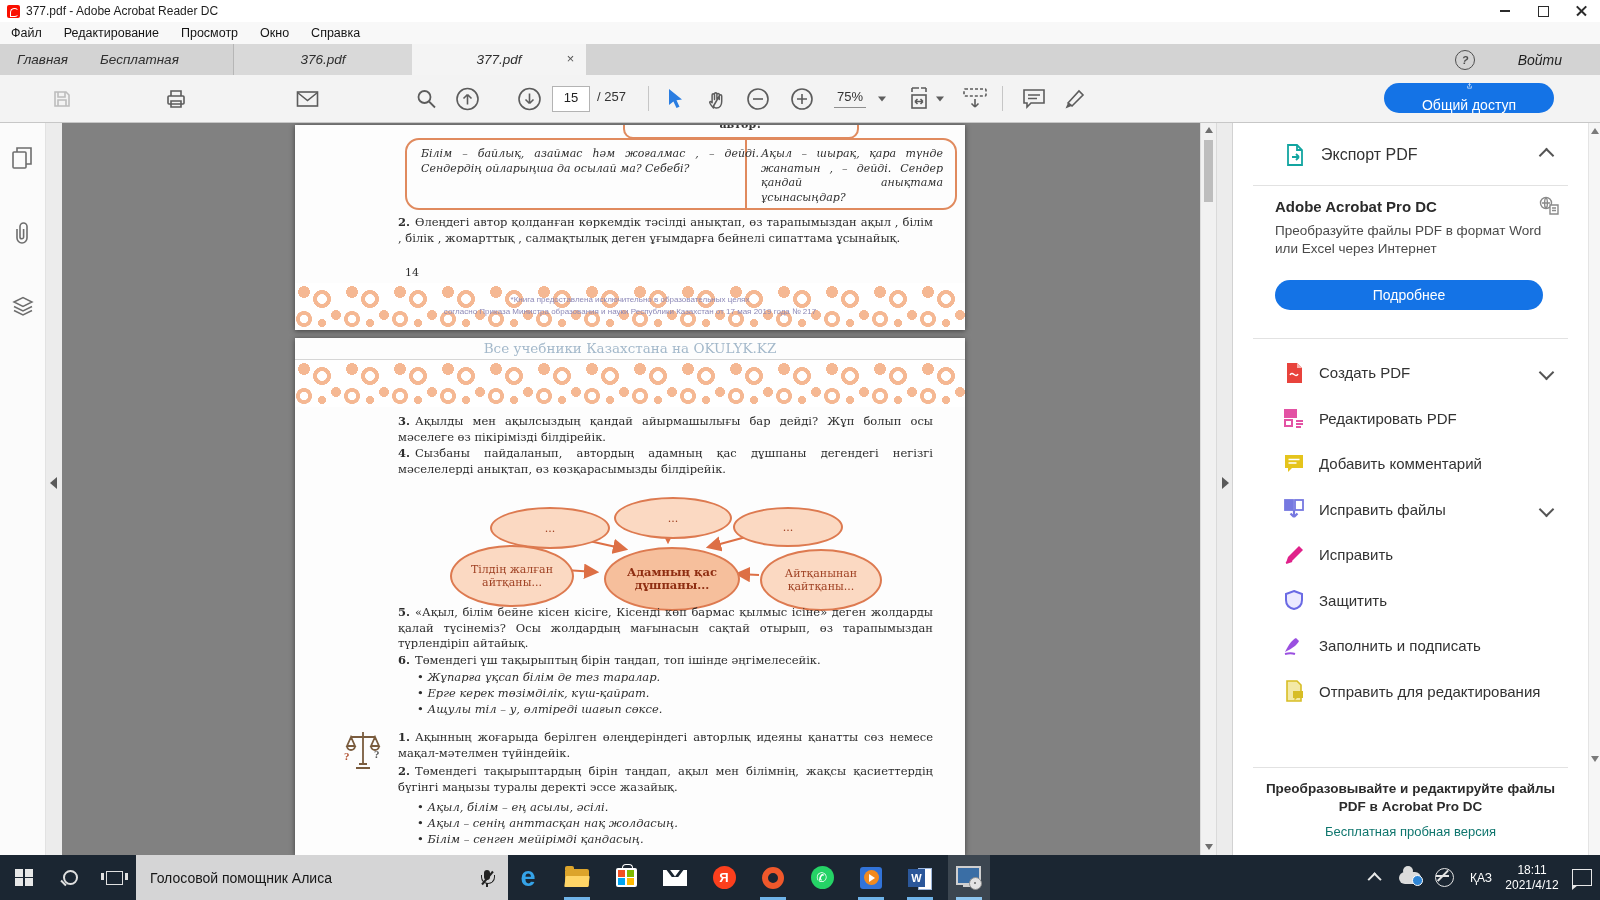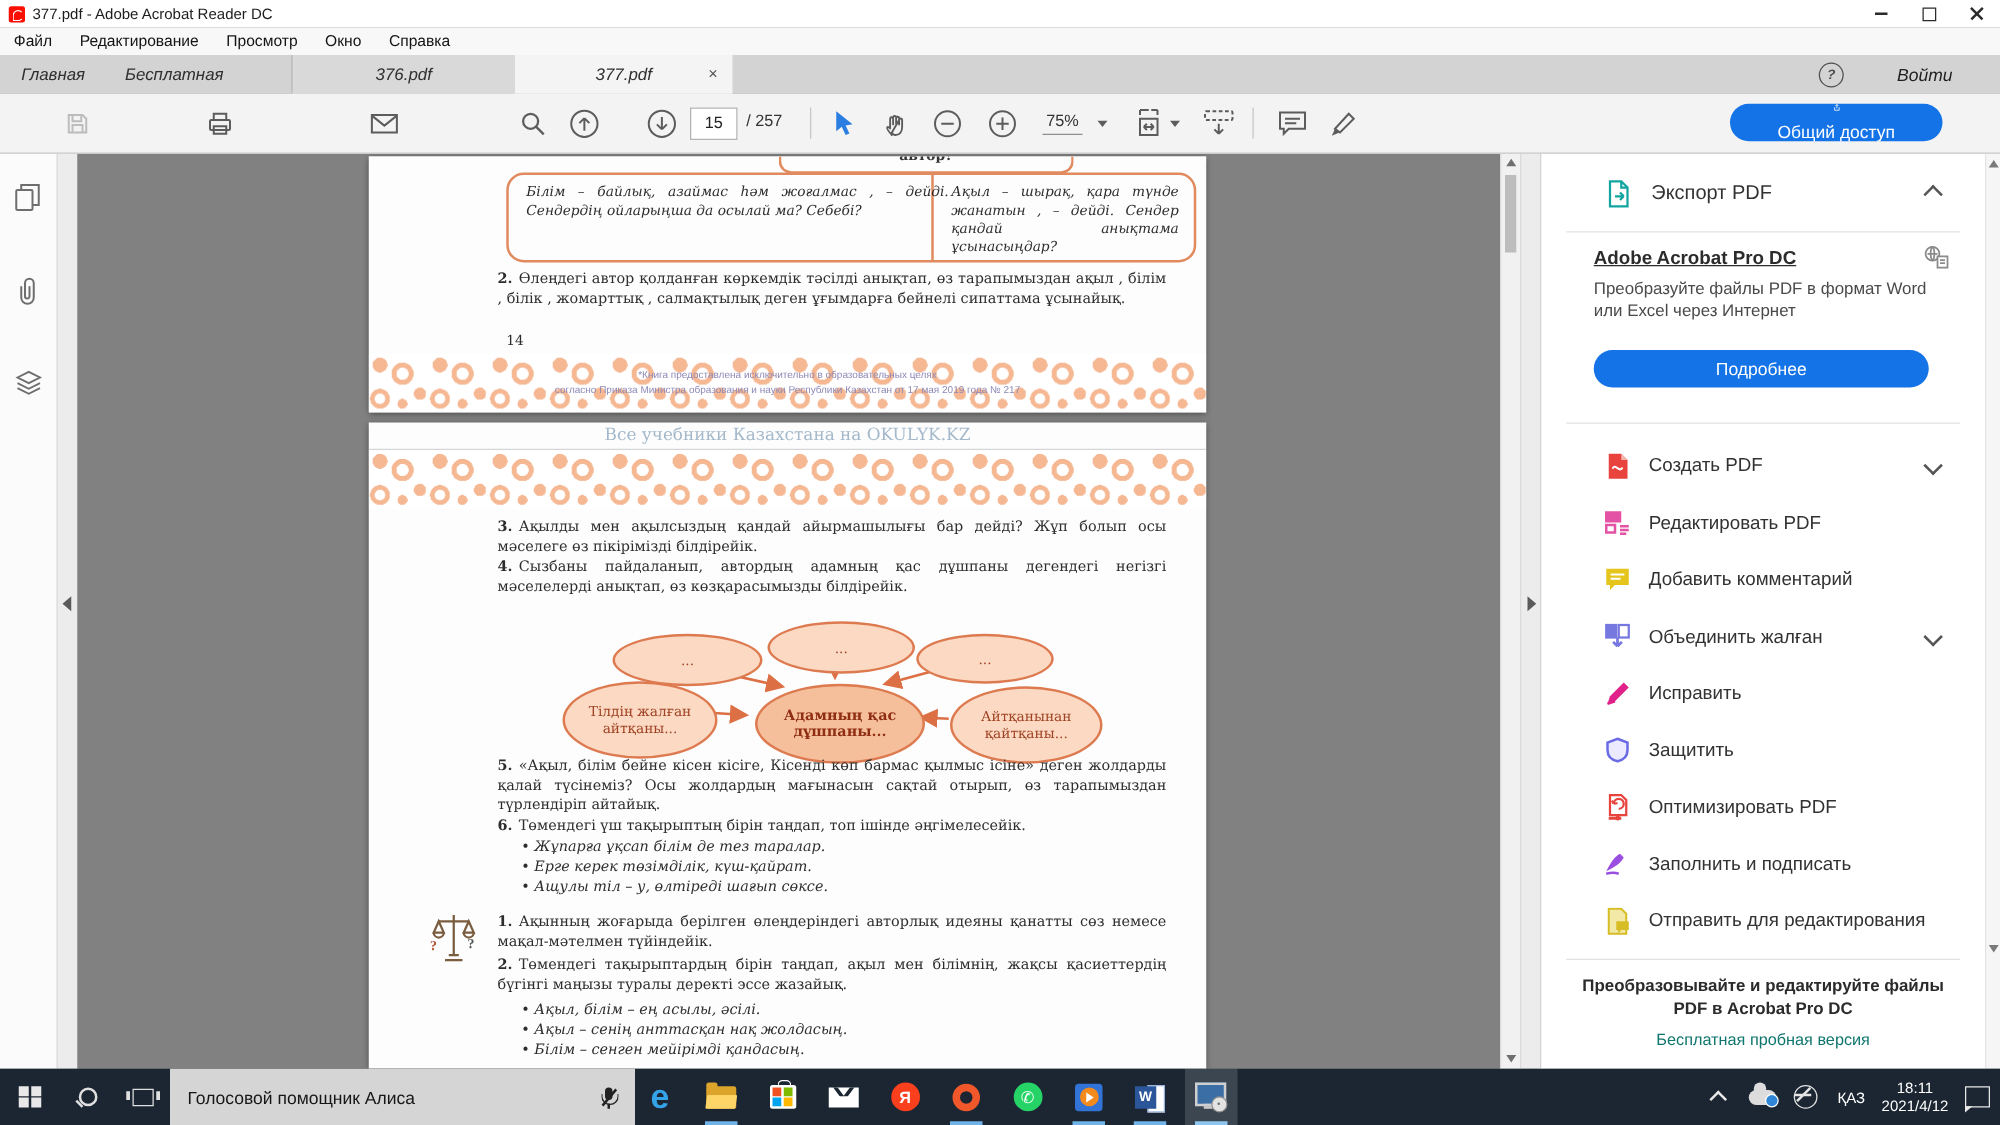--- a/index.html
+++ b/index.html
@@ -95,21 +95,21 @@
   .collapse-right{position:absolute;left:5px;top:355px;}
 
   
   .sidebar{position:absolute;left:1232px;right:12px;top:0;bottom:0;background:#ffffff;border-left:1px solid #d2d2d2;font-size:15px;color:#323232;}
   .sb-row{position:absolute;left:0;right:0;display:flex;align-items:center;}
   .sb-divider{position:absolute;left:20px;right:20px;height:1px;background:#e2e2e2;}
   .sb-label{margin-left:14px;}
   .chev{width:9px;height:9px;border-right:2px solid #555;border-bottom:2px solid #555;display:inline-block;}
   .chev-down{transform:rotate(45deg);} .chev-up{transform:rotate(225deg);}
   .sb-chev{position:absolute;right:36px;}
-  .promo-title{position:absolute;left:42px;top:76px;font-weight:bold;font-size:15px;color:#2b2b2b;text-decoration:underline;}
+  .promo-title{position:absolute;left:42px;top:76px;font-weight:bold;font-size:15px;color:#2b2b2b;}
   .promo-body{position:absolute;left:42px;top:100px;width:268px;font-size:13.5px;line-height:18px;color:#4a4a4a;}
   .promo-btn{position:absolute;left:42px;top:158px;width:268px;height:30px;background:#1473e6;border-radius:16px;color:#fff;display:flex;align-items:center;justify-content:center;font-size:14px;}
   .side-items{position:absolute;left:0;right:0;top:228px;}
   .side-item{height:45.5px;display:flex;align-items:center;padding-left:50px;position:relative;}
   .side-footer{position:absolute;left:18px;right:18px;top:658px;text-align:center;font-weight:bold;font-size:13.5px;line-height:18px;color:#2b2b2b;}
   .side-link{position:absolute;left:0;right:0;top:702px;text-align:center;font-size:13px;color:#0f766e;}
   .side-scroll{position:absolute;left:1588px;top:0;bottom:0;width:12px;background:#f6f6f6;border-left:1px solid #e4e4e4;}
   .ss-arrow{position:absolute;left:2px;width:0;height:0;border-left:4px solid transparent;border-right:4px solid transparent;}
   .ss-up{top:6px;border-bottom:6px solid #7a7a7a;}
   .ss-down{top:634px;border-top:6px solid #7a7a7a;}
@@ -480,45 +480,35 @@
               <path d="M5.5 6.5h11M5.5 10h8" stroke="#fff" stroke-width="1.6"></path>
             </svg>
           <span class="sb-label">Добавить комментарий</span>
         </div>
         <div class="side-item">
           <svg width="22" height="22" viewBox="0 0 22 22" fill="none" stroke="#7678e0" stroke-width="1.8">
               <rect x="2" y="2" width="8" height="10" fill="#7678e0"></rect>
               <rect x="12" y="2" width="8" height="10"></rect>
               <path d="M11 12v7m0 0l-3.5-3.5M11 19l3.5-3.5" stroke-width="2.2"></path>
             </svg>
-          <span class="sb-label">Объединить жалған</span>
+          <span class="sb-label">Исправить файлы</span>
           <span class="sb-chev chev chev-down"></span>
         </div>
         <div class="side-item">
           <svg width="22" height="22" viewBox="0 0 22 22">
               <path d="M3 19l2-6L16 2l4 4L9 17z" fill="#e0218a"></path>
               <path d="M3 19l6-2" stroke="#e0218a" stroke-width="2"></path>
             </svg>
           <span class="sb-label">Исправить</span>
         </div>
         <div class="side-item">
           <svg width="22" height="22" viewBox="0 0 22 22" fill="#eceaff" stroke="#6a6ae4" stroke-width="2">
               <path d="M11 2l8 3v6c0 5-3.5 8-8 9-4.5-1-8-4-8-9V5z"></path>
             </svg>
           <span class="sb-label">Защитить</span>
-        </div>
-        <div class="side-item">
-          <svg width="22" height="22" viewBox="0 0 22 22" fill="none" stroke="#e8433c" stroke-width="1.8">
-              <path d="M5 1h9l4 4v12H5z"></path>
-              <path d="M8 8a4 4 0 114 4"></path>
-              <path d="M8 8l-1.5-2.5M8 8l3-.5"></path>
-              <path d="M4 19.5h6M12 19.5h2" stroke-width="2.4"></path>
-              <circle cx="11.2" cy="19.5" r="1" fill="#e8433c"></circle>
-            </svg>
-          <span class="sb-label">Оптимизировать PDF</span>
         </div>
         <div class="side-item">
           <svg width="22" height="22" viewBox="0 0 22 22">
               <path d="M2 17C6 9 9 5 13 3l3 3c-2 4-6 7-14 11z" fill="#9a4fe0"></path>
               <path d="M2 19c4-1 7-1 10 0" stroke="#9a4fe0" stroke-width="2" fill="none"></path>
             </svg>
           <span class="sb-label">Заполнить и подписать</span>
         </div>
         <div class="side-item">
           <svg width="22" height="22" viewBox="0 0 22 22">

